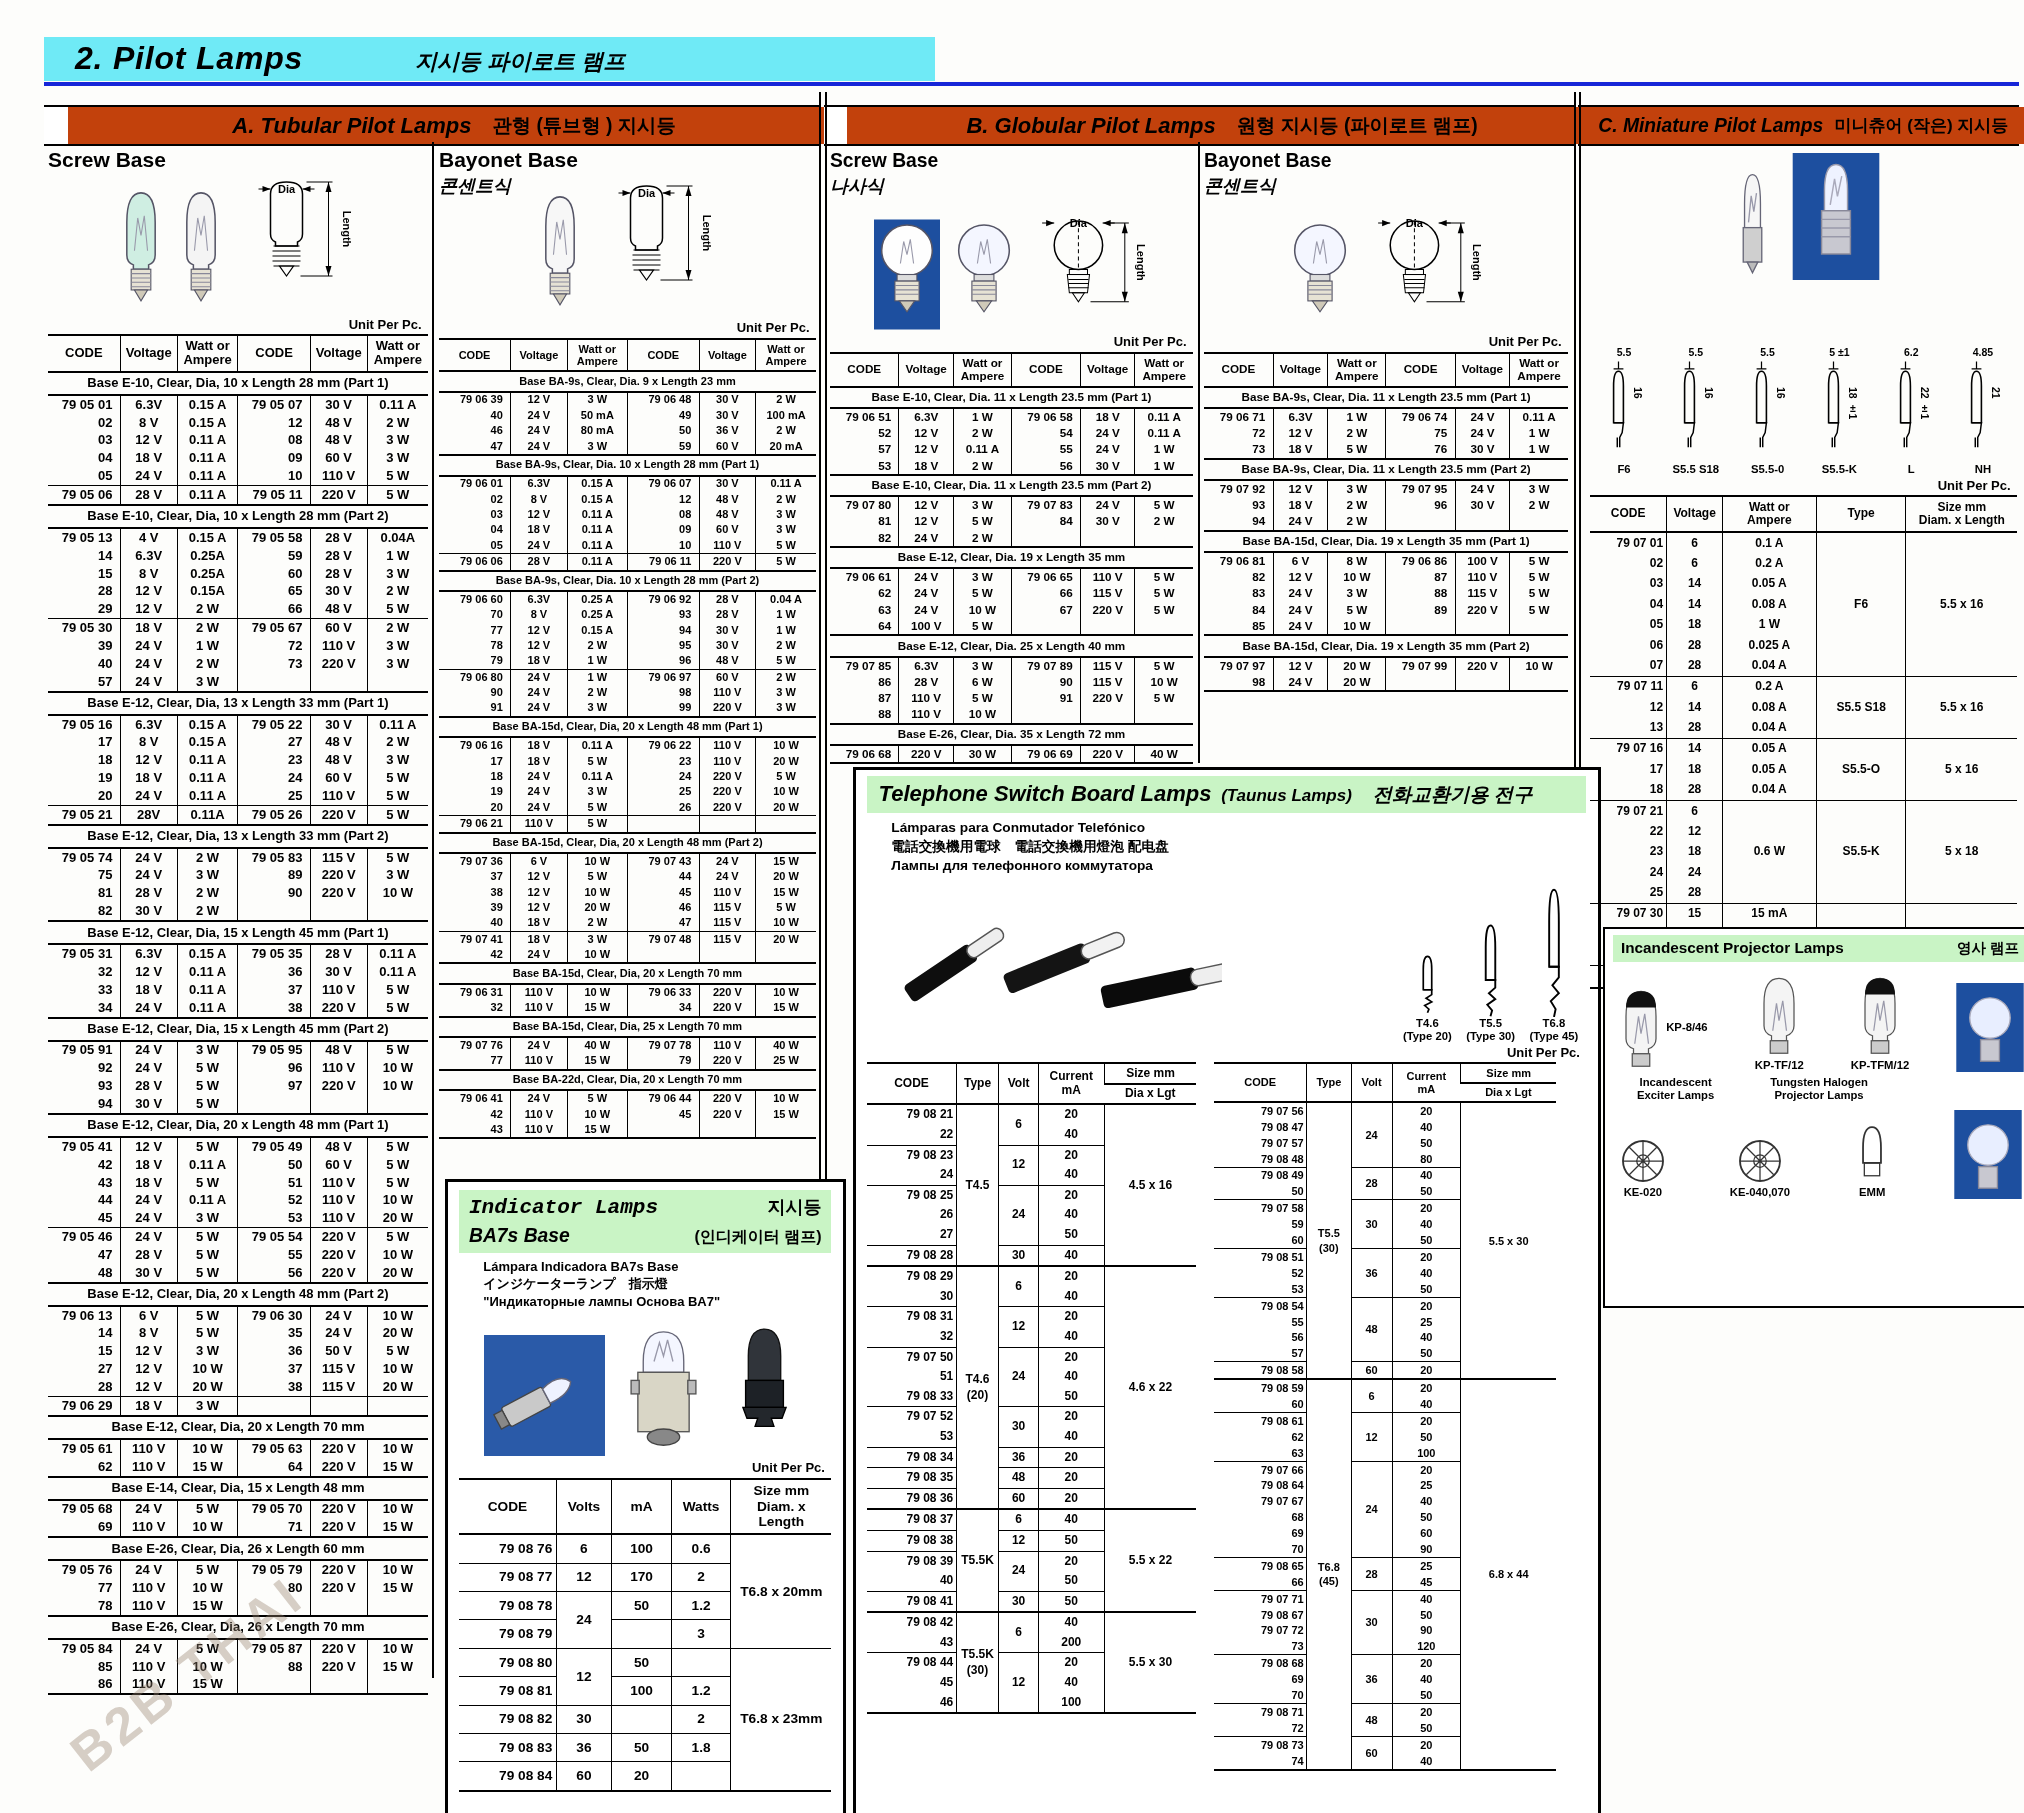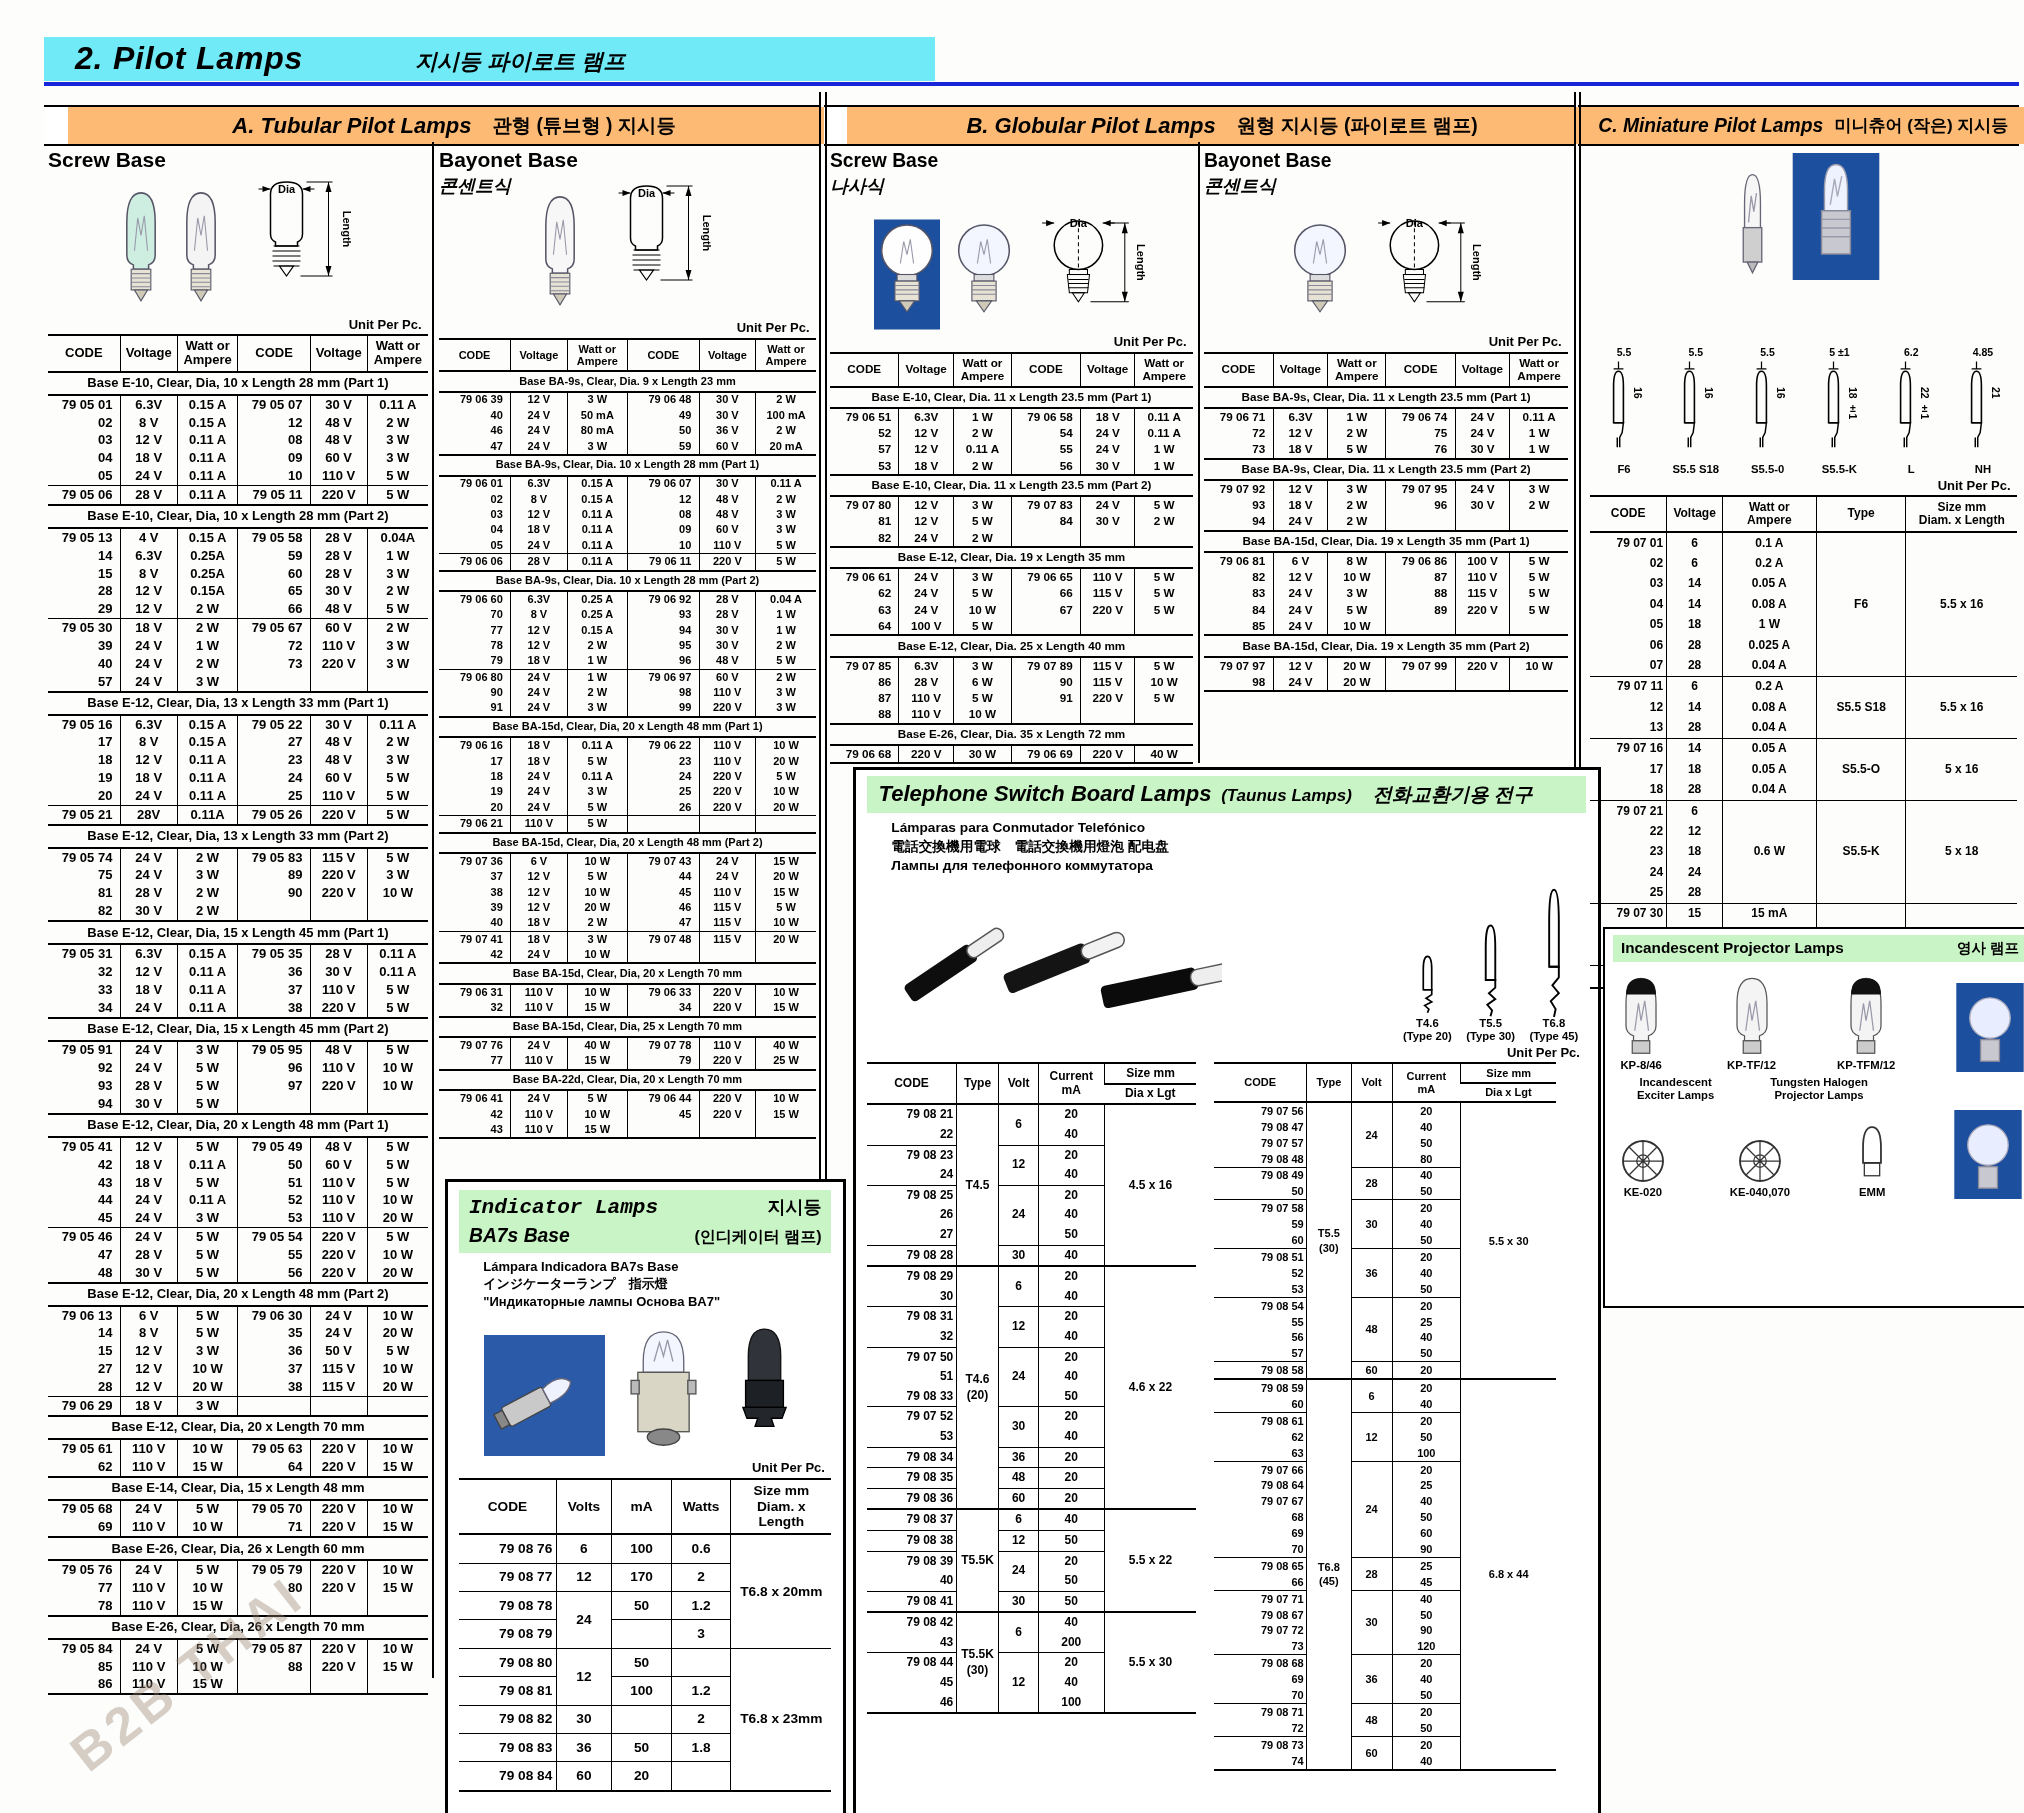--- a/index.html
+++ b/index.html
@@ -8,21 +8,21 @@
   .b{font-weight:bold;}
   .it{font-style:italic;}
   
   .cyan{background:#6feaf6;}
   .h-title{font-size:32px;font-weight:bold;font-style:italic;letter-spacing:0.8px;}
   .h-kr{font-size:22px;font-weight:bold;font-style:italic;}
   .infobox{background:#ffffff;font-size:16px;font-weight:bold;line-height:1.5;padding:4.8px 9.7px;}
   .bluerule{background:#1726d8;height:4px;}
   
   .secline{border-top:2.4px solid #000;border-bottom:2.4px solid #000;background:#fff;}
-  .band{background:#fdba74;display:flex;align-items:center;gap:21px;padding:0 21px;height:100%;}
+  .band{background:#c2410c;display:flex;align-items:center;gap:21px;padding:0 21px;height:100%;}
   .band .en{font-size:22px;font-weight:bold;font-style:italic;}
   .band .kr{font-size:19.3px;font-weight:bold;}
   .colhead{font-size:21px;font-weight:bold;}
   .krsub{font-size:18px;font-weight:bold;font-style:italic;margin-top:1.6px;}
   .unit{font-size:13px;font-weight:bold;text-align:right;padding:1.6px 6.4px 2.4px 0;}
   .figrow{display:flex;align-items:flex-end;justify-content:center;gap:11.3px;}
   .fig{display:inline-block;}
   .vline{background:#000;width:2.4px;}
   
   table{border-collapse:collapse;width:100%;}
@@ -2234,21 +2234,21 @@
       </div>
   </div>
 
   <div class="abs frame" style="left:1603px;top:927px;width:414px;height:364px;border-width:2px;padding:6.4px 8px;">
     <div class="greenbar" style="padding:4px 8px;display:flex;justify-content:space-between;align-items:baseline;">
       <span class="b" style="font-size:15.3px;">Incandescent Projector Lamps</span>
       <span class="b" style="font-size:14.5px;">영사 램프</span>
     </div>
     <div id="figPr">
         <div style="display: flex; justify-content: space-between; align-items: flex-end; padding: 8px 3.2px 0px;">
-          <div style="display: flex; flex-direction: column; align-items: center;">
+          <div style="display: flex; flex-direction: row; align-items: center;">
             <svg width="50" height="89" viewBox="0 0 40 70">
               <path d="M8 26 Q8 6 20 6 Q32 6 32 26 L32 44 Q32 50 26 52 L26 56 L14 56 L14 52 Q8 50 8 44 Z" fill="#f4f4f4" stroke="#555"></path>
               <path d="M8 19 Q8 6 20 6 Q32 6 32 19 Z" fill="#111"></path>
               <path d="M15 48 L18 26 L20 40 L23 24 L26 48" fill="none" stroke="#99a"></path>
               <rect x="13" y="56" width="14" height="10" fill="#ccc" stroke="#555"></rect>
             </svg>
             <div class="lbl">KP-8/46</div>
           </div>
           <div style="display: flex; flex-direction: column; align-items: center;">
             <svg width="50" height="89" viewBox="0 0 40 70">

